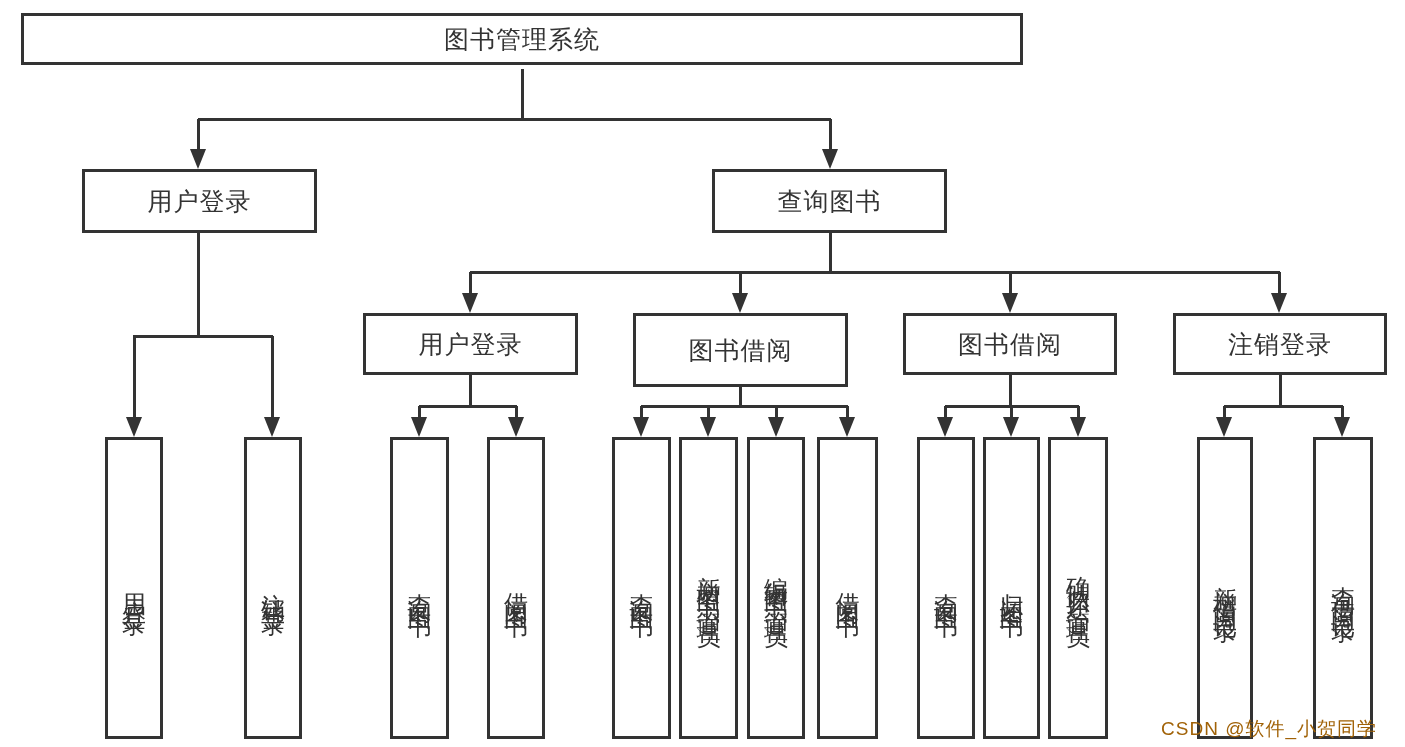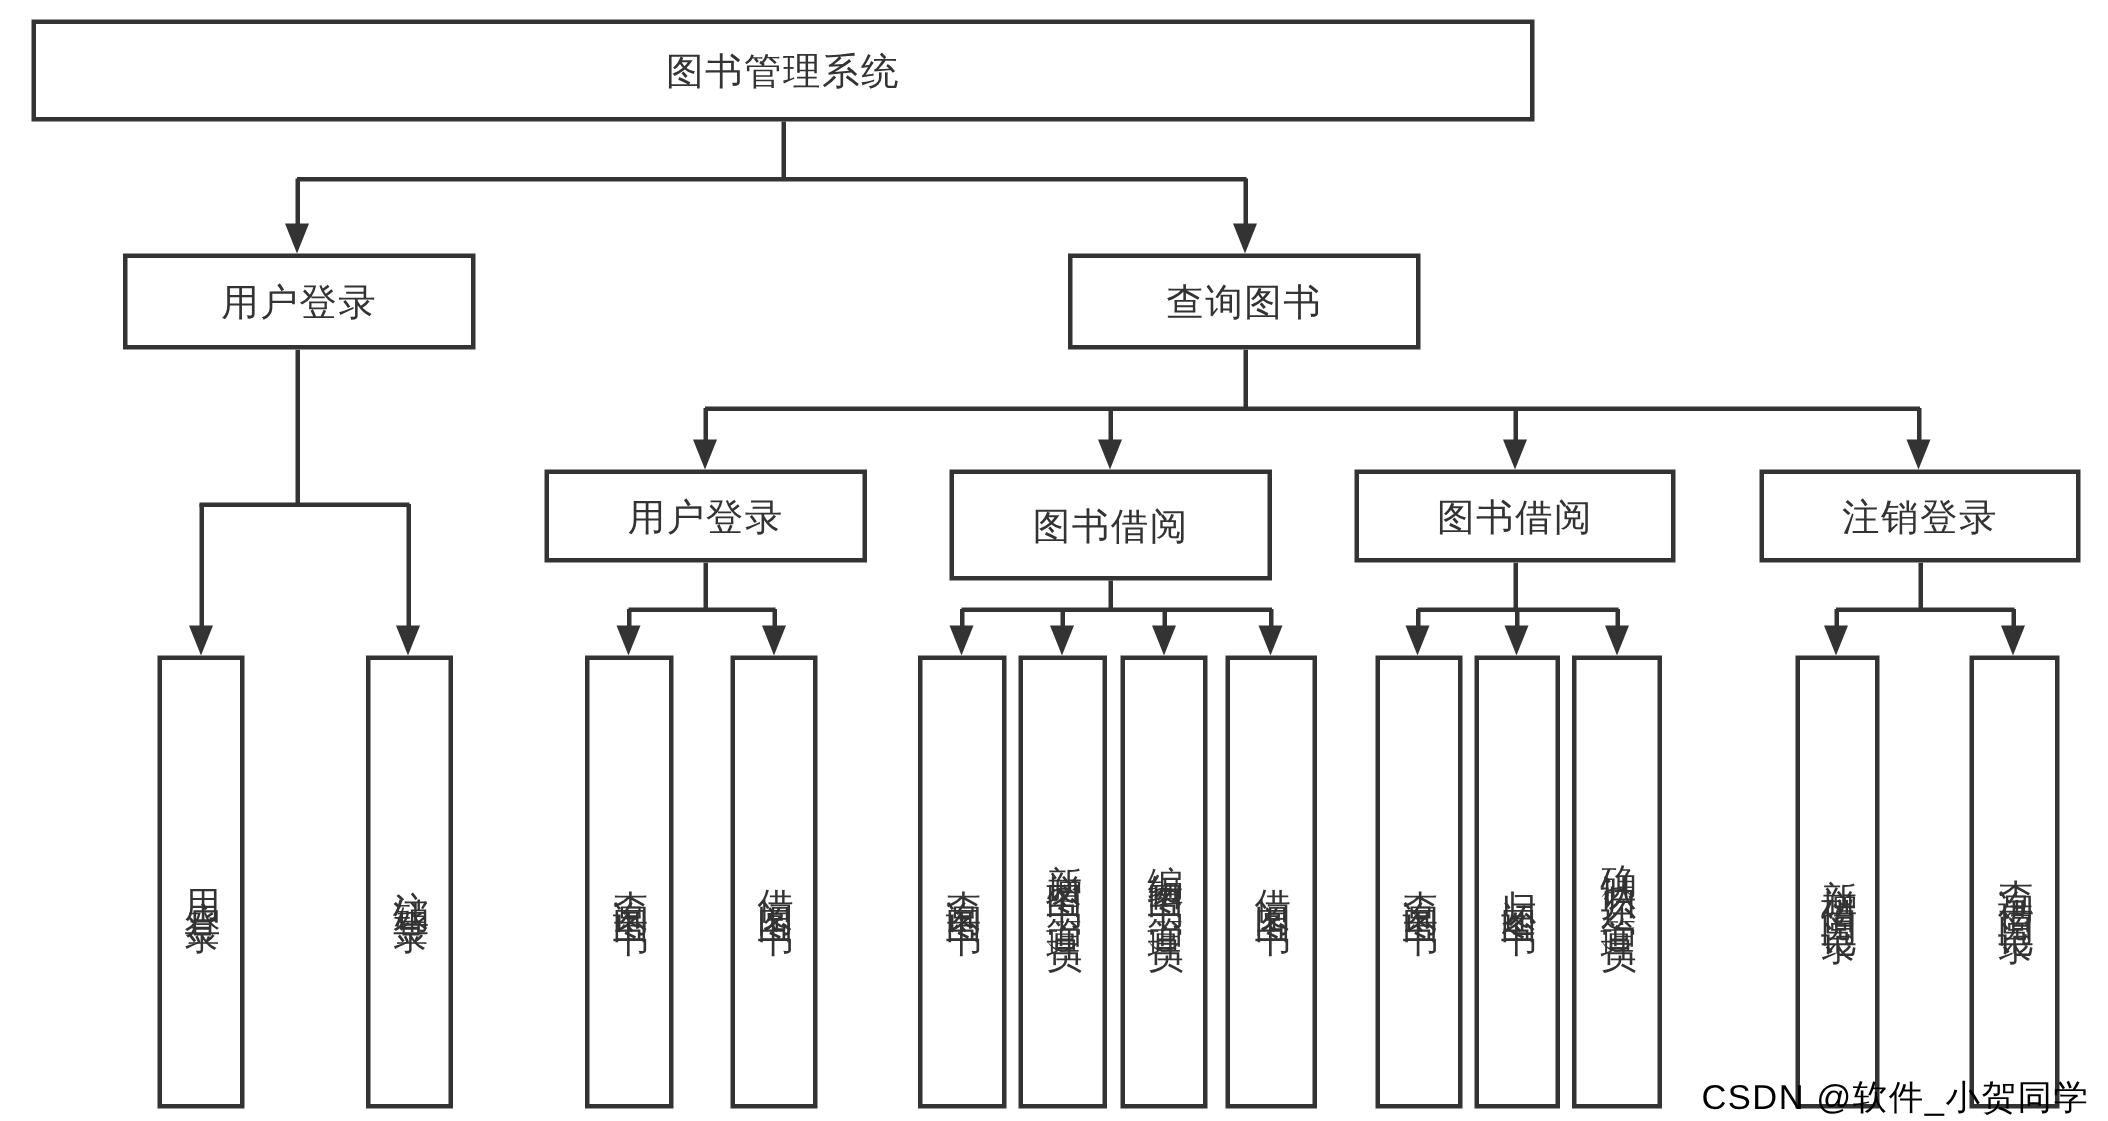--- a/index.html
+++ b/index.html
@@ -49,23 +49,23 @@
     position: absolute;
     width: 0;
     height: 0;
     border-left: 8px solid transparent;
     border-right: 8px solid transparent;
     border-top: 20px solid #333333;
   }
   .watermark {
     position: absolute;
     top: 716px;
-    right: 12px;
-    font-size: 23px;
-    color: #000000;
+    right: 28px;
+    font-size: 19px;
+    color: #a16207;
     letter-spacing: 1px;
     white-space: nowrap;
     z-index: 10;
   }
 </style>
 </head>
 <body>
 
 <div id="canvas">
   <div class="watermark">CSDN @软件_小贺同学</div>
@@ -114,21 +114,21 @@
     <div class="arrow-stem" style="left: 943.5px; top: 406px; width: 3px; height: 17px;"></div>
     <div class="arrow-head" style="left: 937px; top: 417px;"></div>
     <div class="arrow-stem" style="left: 1009.5px; top: 406px; width: 3px; height: 17px;"></div>
     <div class="arrow-head" style="left: 1003px; top: 417px;"></div>
     <div class="arrow-stem" style="left: 1076.5px; top: 406px; width: 3px; height: 17px;"></div>
     <div class="arrow-head" style="left: 1070px; top: 417px;"></div>
     <div class="arrow-stem" style="left: 1222.5px; top: 406px; width: 3px; height: 17px;"></div>
     <div class="arrow-head" style="left: 1216px; top: 417px;"></div>
     <div class="arrow-stem" style="left: 1340.5px; top: 406px; width: 3px; height: 17px;"></div>
     <div class="arrow-head" style="left: 1334px; top: 417px;"></div>
-    <div class="node node-h" style="left: 21px; top: 13px; width: 1002px; height: 68px;">
+    <div class="node node-h" style="left: 21px; top: 13px; width: 1002px; height: 52px;">
       <span class="label">图书管理系统</span>
     </div>
     <div class="node node-h" style="left: 82px; top: 169px; width: 235px; height: 64px;">
       <span class="label">用户登录</span>
     </div>
     <div class="node node-h" style="left: 712px; top: 169px; width: 235px; height: 64px;">
       <span class="label">查询图书</span>
     </div>
     <div class="node node-h" style="left: 363px; top: 313px; width: 215px; height: 62px;">
       <span class="label">用户登录</span>

